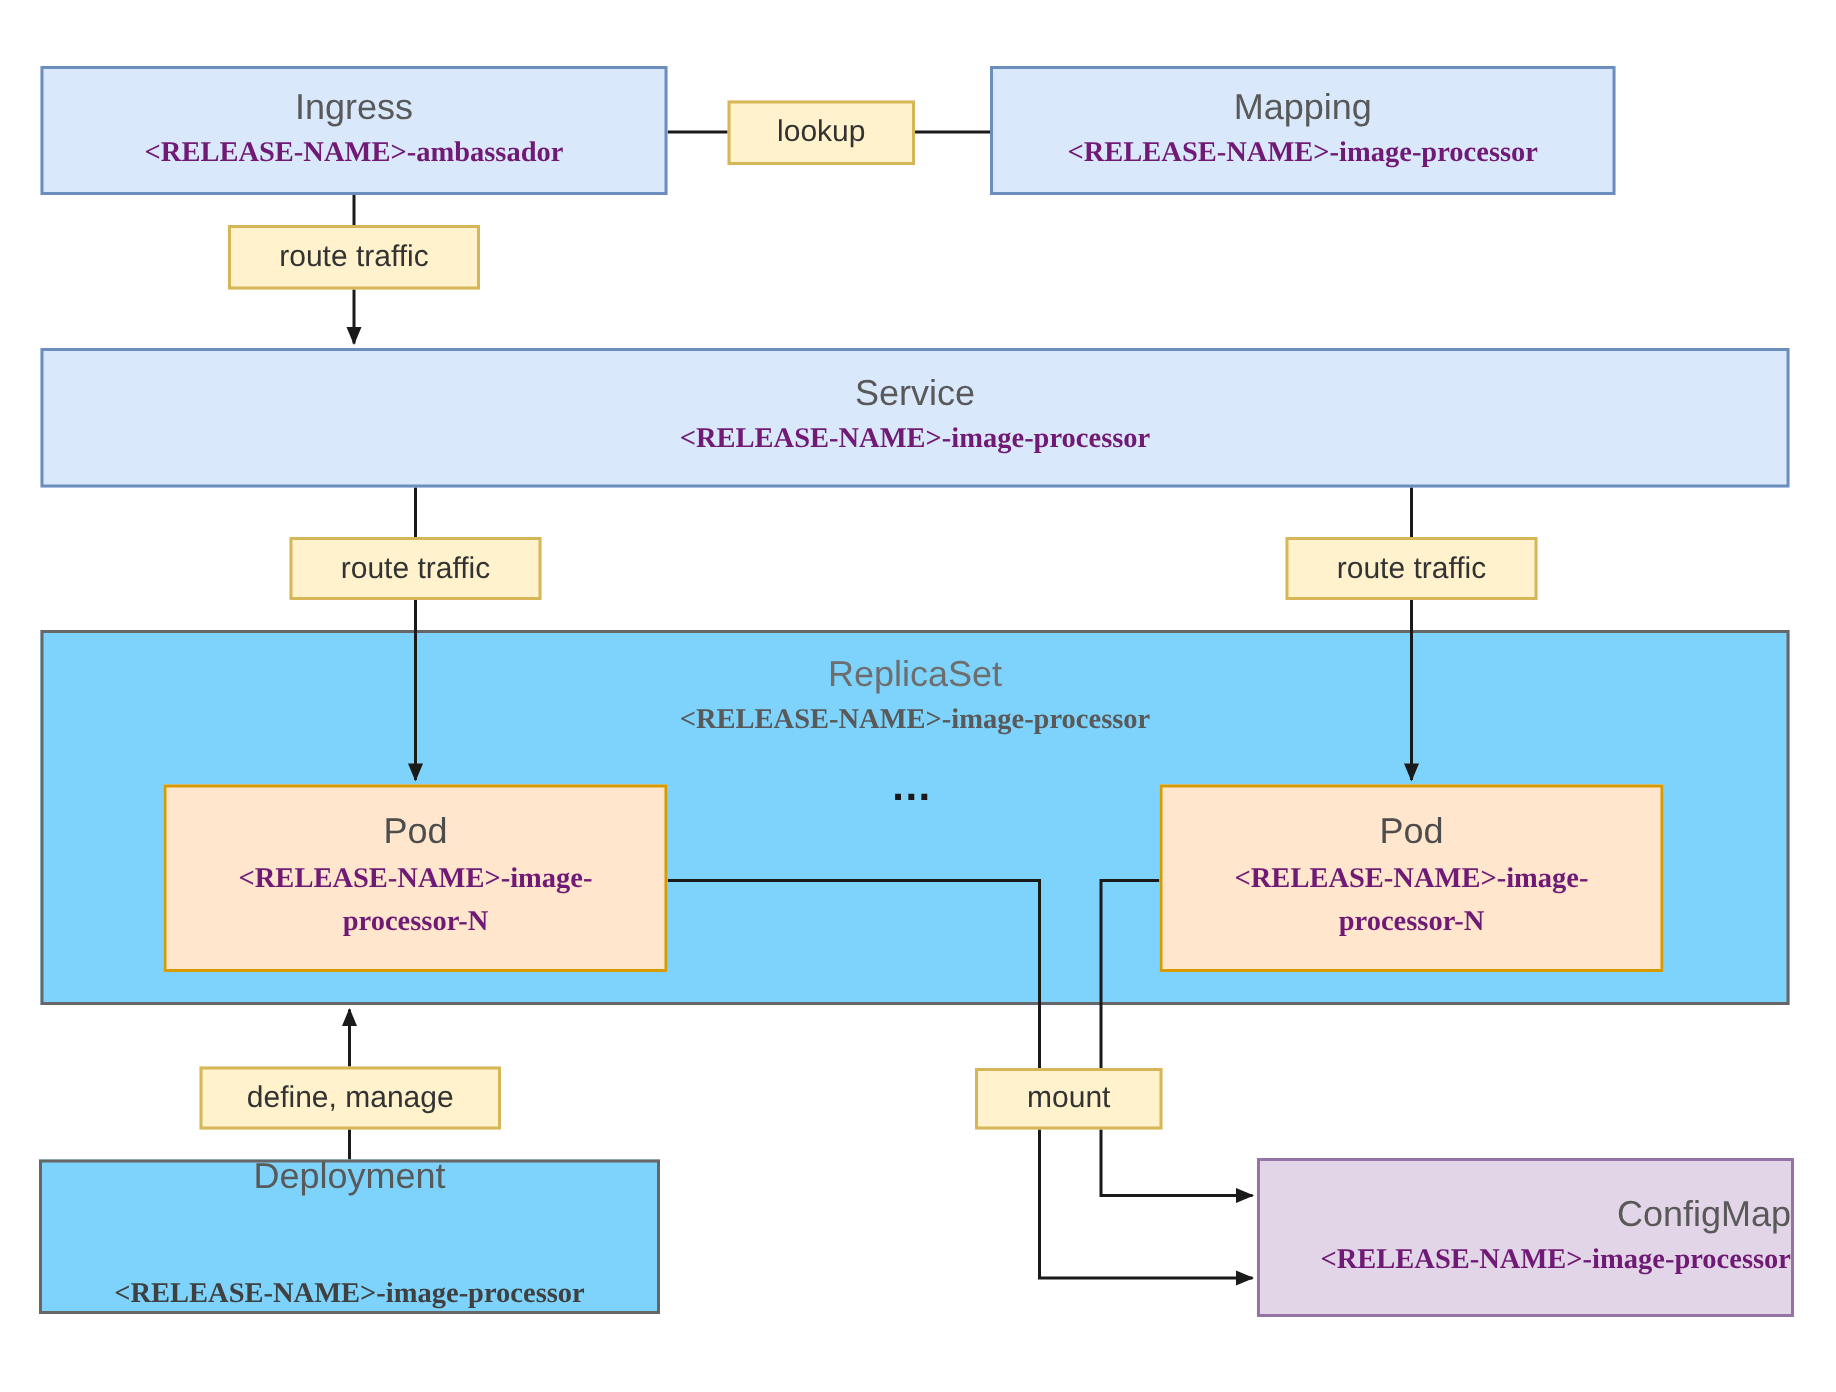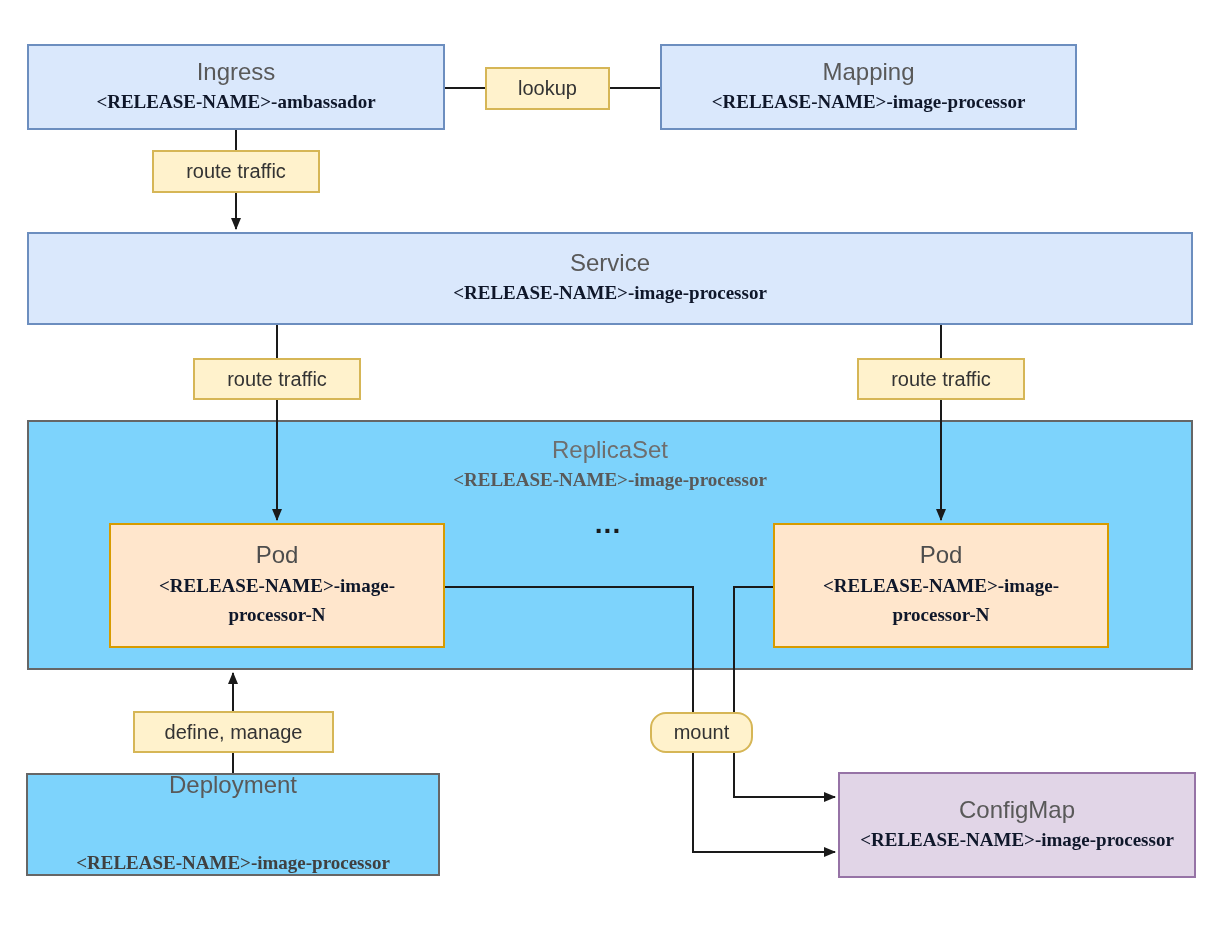--- a/index.html
+++ b/index.html
@@ -30,27 +30,27 @@
     font-size: 24px;
     line-height: 1.2;
     color: #595959;
     font-family: "Liberation Sans", sans-serif;
   }
   .node .subtitle {
     font-family: "Liberation Serif", serif;
     font-weight: 700;
     font-size: 19px;
     line-height: 1.5;
-    color: #0f172a;
+    color: #701a75;
     margin-top: 1px;
   }
   .blue   { background: #dae8fc; border: 2px solid #6c8ebf; }
   .orange { background: #ffe6cc; border: 2px solid #d79b00; }
   .gray   { background: #7dd3fc; border: 2px solid #666666; }
-  .purple { background: #e1d5e7; border: 2px solid #9673a6; }
+  .purple { background: #e1d5e7; border: 2px solid #9673a6; align-items: flex-end; }
 
   .container-node {
     justify-content: flex-start;
     padding-top: 14px;
     z-index: 0;
   }
   .container-node .title { color: #6e6e6e; }
   .container-node .subtitle { color: #595959; }
 
   .pod .title { color: #4d4d4d; }
@@ -148,15 +148,15 @@
   <div class="edge-label" style="left:485px; top:67px; width:125px; height:43px;">lookup</div>
 
   <div class="edge-label" style="left:152px; top:150px; width:168px; height:43px;">route traffic</div>
 
   <div class="edge-label" style="left:193px; top:358px; width:168px; height:42px;">route traffic</div>
 
   <div class="edge-label" style="left:857px; top:358px; width:168px; height:42px;">route traffic</div>
 
   <div class="edge-label" style="left:133px; top:711px; width:201px; height:42px;">define, manage</div>
 
-  <div class="edge-label" style="left:650px; top:712px; width:103px; height:41px;border-radius:16px;">mount</div>
+  <div class="edge-label" style="left:650px; top:712px; width:125px; height:41px;">mount</div>
 
 </div>
 
 </body></html>

